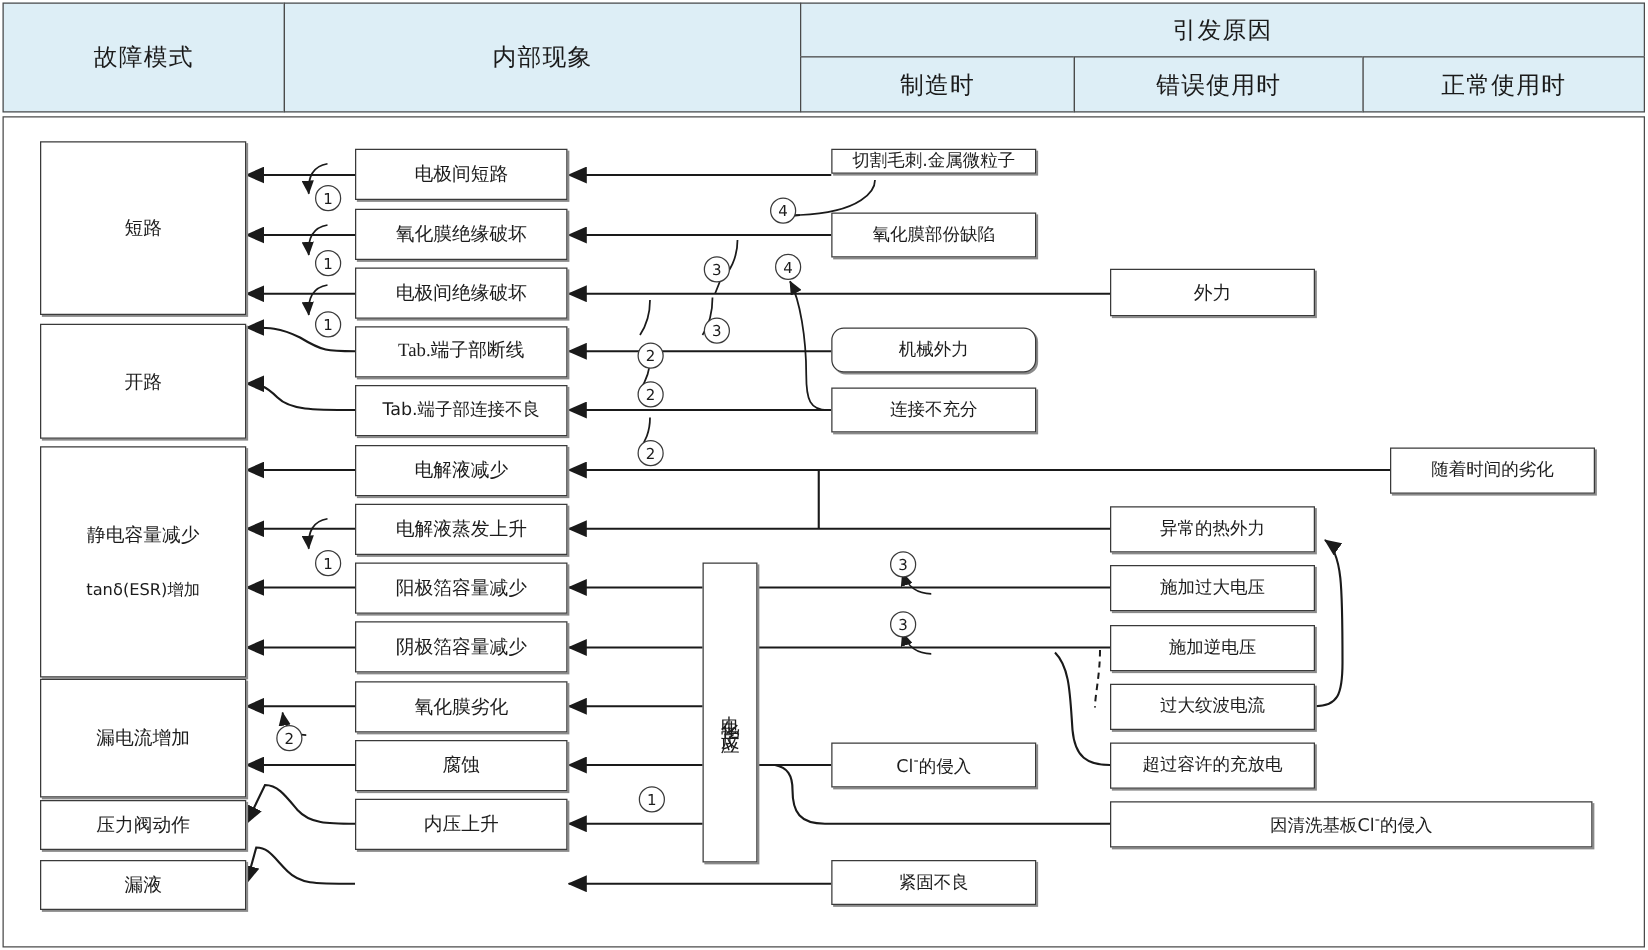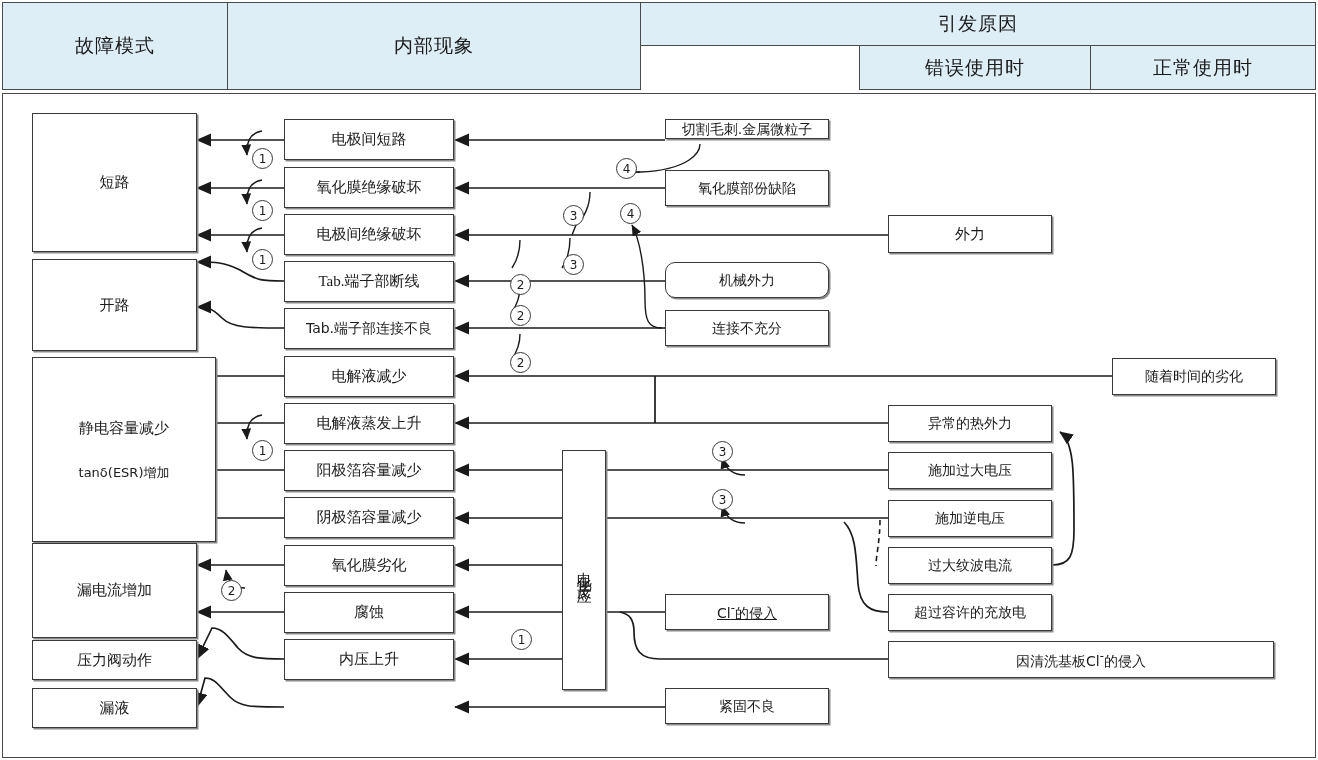--- a/index.html
+++ b/index.html
@@ -49,20 +49,21 @@
 </style>
 </head>
 <body>
 
 <div id="root">
 
   <div class="hdr">
     <div class="hdr-cell hdr-fm">故障模式</div>
     <div class="hdr-cell hdr-ip">内部现象</div>
     <div class="hdr-cell hdr-cause">引发原因</div>
+    <div class="hdr-cell hdr-c1">制造时</div>
     <div class="hdr-cell hdr-c2">错误使用时</div>
     <div class="hdr-cell hdr-c3">正常使用时</div>
   </div>
 
   <div class="frame"></div>
 
   <svg class="wires" viewBox="0 0 1318 760">
     <defs>
       <marker id="ah" markerWidth="9" markerHeight="8" refX="8.5" refY="4" orient="auto">
         <path d="M0,0 L9,4 L0,8 z" fill="#1a1a1a"></path>
@@ -146,21 +147,21 @@
   </svg>
 
   <div class="box" style="left:32px;top:113px;width:165px;height:139px;">
     <span>短路</span>
   </div>
 
   <div class="box" style="left:32px;top:259px;width:165px;height:92px;">
     <span>开路</span>
   </div>
 
-  <div class="box tall" style="left:32px;top:357px;width:184px;height:185px;">
+  <div class="box tall" style="left:32px;top:357px;width:165px;height:185px;">
     <span>静电容量减少</span>
     <span class="sub">
       <span>tan</span><span>δ</span><span>(ESR)增加</span>
     </span>
   </div>
 
   <div class="box" style="left:32px;top:543px;width:165px;height:95px;">
     <span>漏电流增加</span>
   </div>
 
@@ -218,21 +219,21 @@
     </div>
   <div class="box small" style="left:665px;top:170px;width:164px;height:36px;">
     <span>氧化膜部份缺陷</span>
     </div>
   <div class="box small" style="left:665px;top:262px;width:164px;height:36px;border-radius:10px;">
     <span>机械外力</span>
     </div>
   <div class="box small" style="left:665px;top:310px;width:164px;height:36px;">
     <span>连接不充分</span>
     </div>
-  <div class="box small" style="left:665px;top:594px;width:164px;height:36px;text-decoration:underline;">
+  <div class="box small" style="left:665px;top:594px;width:164px;height:36px;">
     <span><span>Cl</span><sup>-</sup><span>的侵入</span></span>
     </div>
   <div class="box small" style="left:665px;top:688px;width:164px;height:36px;">
     <span>紧固不良</span>
     </div>
 
   <div class="box" style="left:888px;top:215px;width:164px;height:38px;">
     <span>外力</span>
     </div>
   <div class="box small" style="left:888px;top:405px;width:164px;height:37px;">

